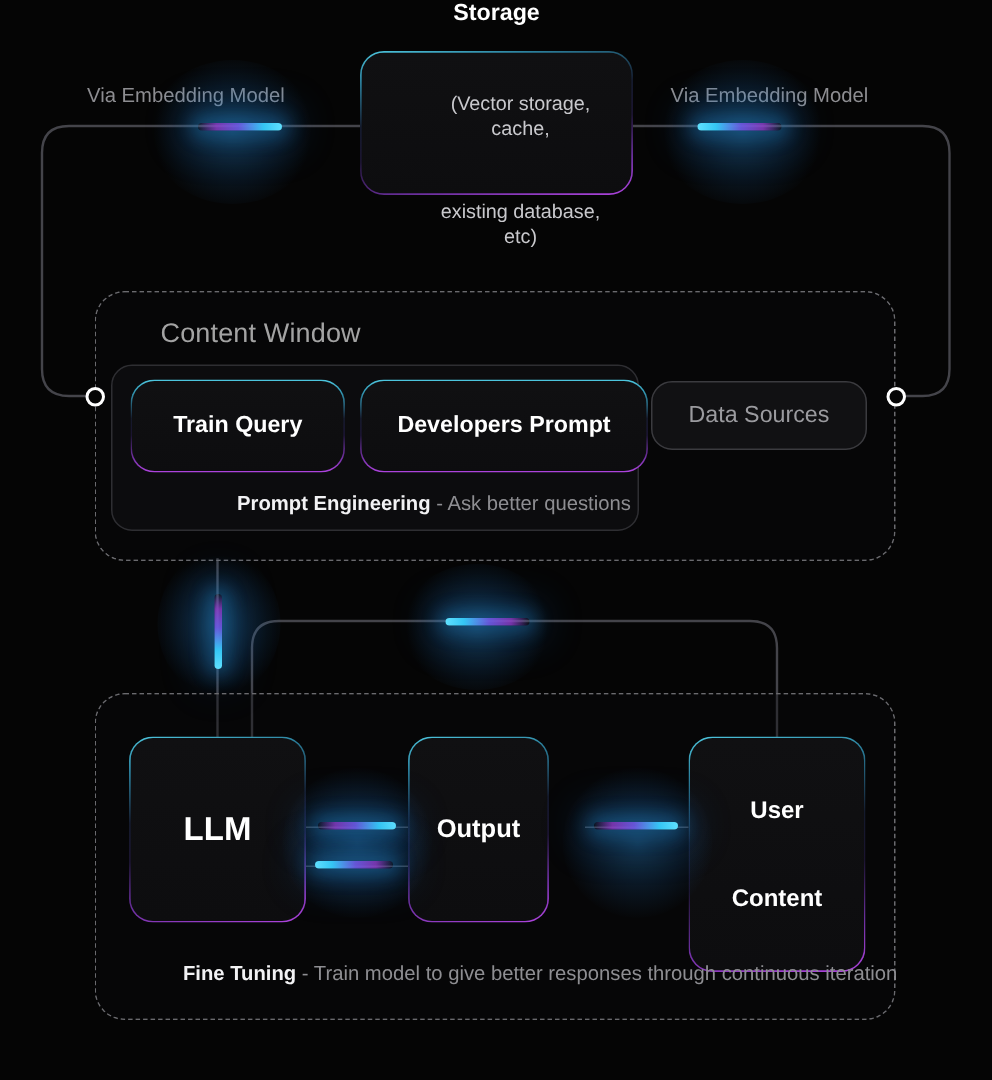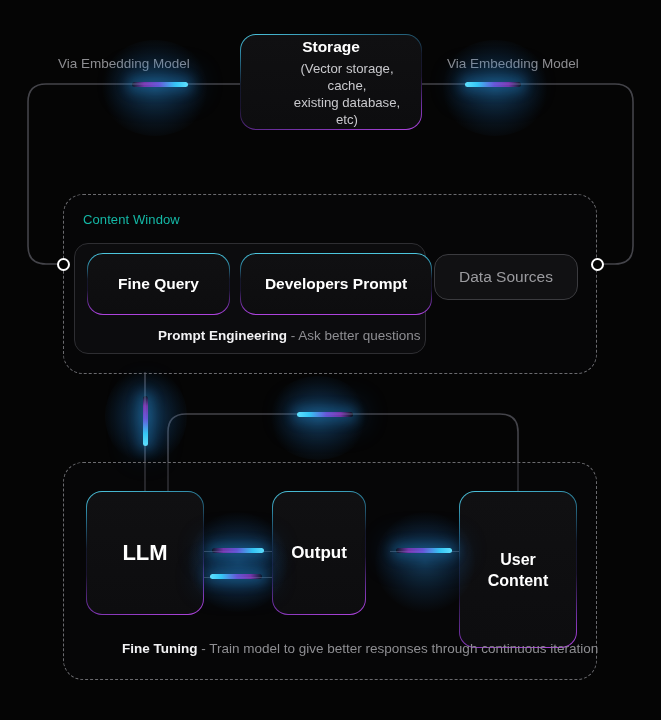--- a/index.html
+++ b/index.html
@@ -36,20 +36,21 @@
         #1b1430 58%,
         #6b2f9e 80%,
         #b044e0 100%) border-box;
     border: 1.5px solid transparent;
     display: flex;
     flex-direction: column;
     align-items: center;
     justify-content: center;
     text-align: center;
     color: #ffffff;
+    gap: 38px;
   }
 
   .gcard.flat {
     background:
       linear-gradient(#101012, #0d0d0f) padding-box,
       linear-gradient(180deg,
         #4ec8e0 0%,
         #35a0bd 12%,
         #15192a 42%,
         #1a1430 60%,
@@ -82,24 +83,25 @@
   .inner-panel {
     position: absolute;
     border: 1px solid #2e2e32;
     border-radius: 14px;
     background: #0c0c0e;
   }
 
   
   .group-title {
     position: absolute;
-    color: #14b8a6;
-    font-size: 13px;
+    color: #a3a3a3;
+    font-size: 18px;
     letter-spacing: .1px;
     white-space: nowrap;
+    margin-left: 24px;
   }
 
   .caption {
     position: absolute;
     font-size: 13.5px;
     white-space: nowrap;
     color: #8e8e92;
   }
   .caption b {
     color: #f2f2f4;
@@ -218,21 +220,21 @@
   <div class="glow-halo" style="left:440px; top:40px; width:110px; height:96px;"></div>
   <div class="beam h rev" style="left:465px; top:82px; width:56px;"></div>
 
   <div class="dashed-group" style="left:63px; top:194px; width:534px; height:180px;"></div>
 
   <div class="group-title" style="left:83px; top:212px;">Content Window</div>
 
   <div class="inner-panel" style="left:74px; top:243px; width:352px; height:111px;"></div>
 
   <div class="gcard flat" style="left:87px; top:253px; width:143px; height:62px;">
-    <div class="t-md">Fine Query</div>
+    <div class="t-md">Train Query</div>
   </div>
 
   <div class="gcard flat" style="left:240px; top:253px; width:192px; height:62px;">
     <div class="t-md">Developers Prompt</div>
   </div>
 
   <div class="caption" style="left:111px; top:328px;">
     <b>Prompt Engineering</b><span> - Ask better questions</span>
   </div>
 

